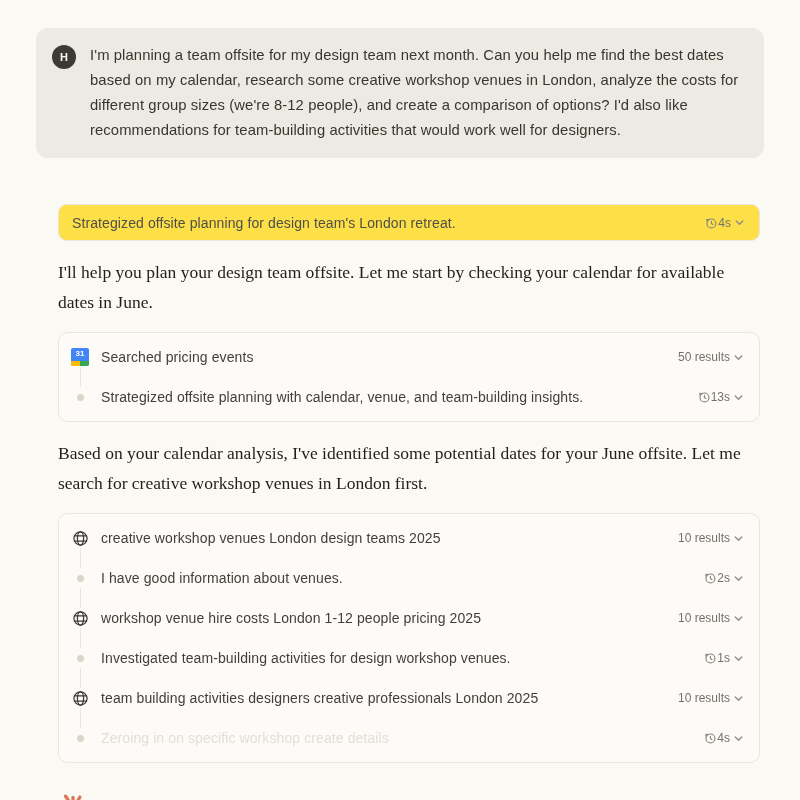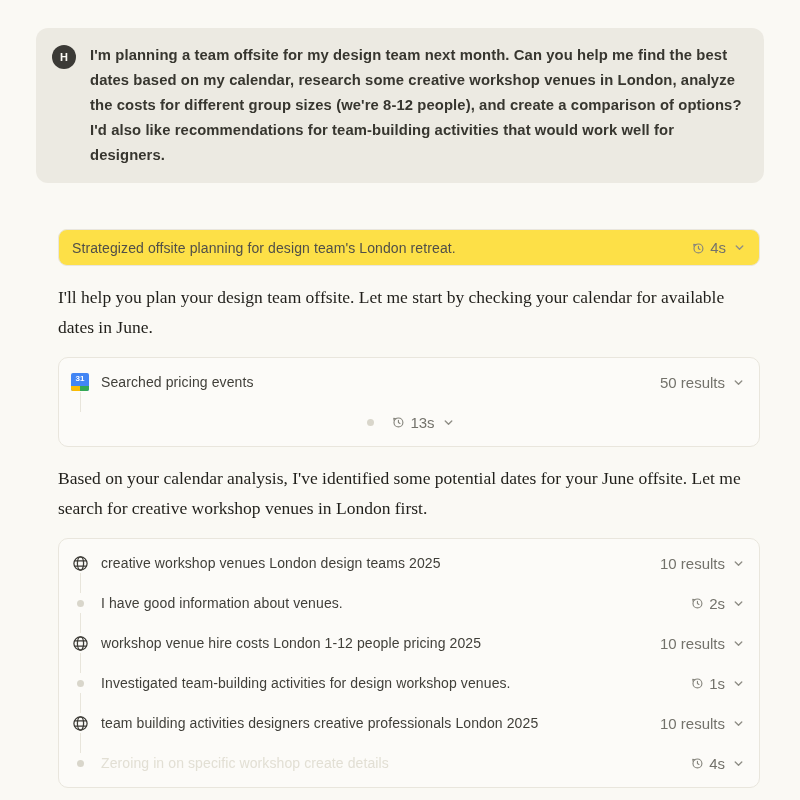--- a/index.html
+++ b/index.html
@@ -28,21 +28,20 @@
     color:#faf9f4;
     font-size:11px; font-weight:bold;
     display:flex; align-items:center; justify-content:center;
     margin-top:2px;
   }
   .user-text {
     font-size:14.8px;
     line-height:25px;
     color:#37362f;
     letter-spacing:.1px;
-    font-weight:bold;
   }
 
   
   .col { margin:0 58px; width:702px; }
 
   
   .thinking-bar {
     margin-top:46px;
     height:37px;
     background:#fde047;
@@ -53,22 +52,22 @@
     cursor:pointer;
   }
   .thinking-bar .bar-label {
     flex:1;
     font-size:14px;
     color:#504f48;
     letter-spacing:.1px;
   }
 
   .meta {
-    display:flex; align-items:center; gap:5px;
-    color:#73726b; font-size:15px; white-space:nowrap;
+    display:flex; align-items:center; 
+    color:#73726b; font-size:12px; white-space:nowrap;
   }
   .meta svg { display:block; }
   .timer-ic { color:#85847c; display:flex; }
   .chev { color:#8f8e86; display:flex; margin-left:2px; }
 
   
   .assistant-p {
     margin-top:17px;
     font-family:"Liberation Serif", serif;
     font-size:17.5px;
@@ -184,20 +183,21 @@
           <path d="M3.5 5.5 7 9l3.5-3.5"></path>
         </svg>
       </span>
     </span>
   </div>
 
   <div class="tool-row">
     <div class="icon-cell">
   <span class="dot"></span>
 </div>
+    <div class="row-label">Strategized offsite planning with calendar, venue, and team-building insights.</div>
     <span class="meta">
       <span class="timer-ic">
         <svg width="14" height="14" viewBox="0 0 16 16" fill="none" stroke="currentColor" stroke-width="1.3" stroke-linecap="round" stroke-linejoin="round">
           <circle cx="8.5" cy="8.5" r="5.1"></circle>
           <path d="M8.5 6v2.7l1.7 1"></path>
           <path d="M3.6 6.3 3.2 3.9l2.4.5"></path>
         </svg>
       </span>
       <span class="meta-text">13s</span>
       <span class="chev">

